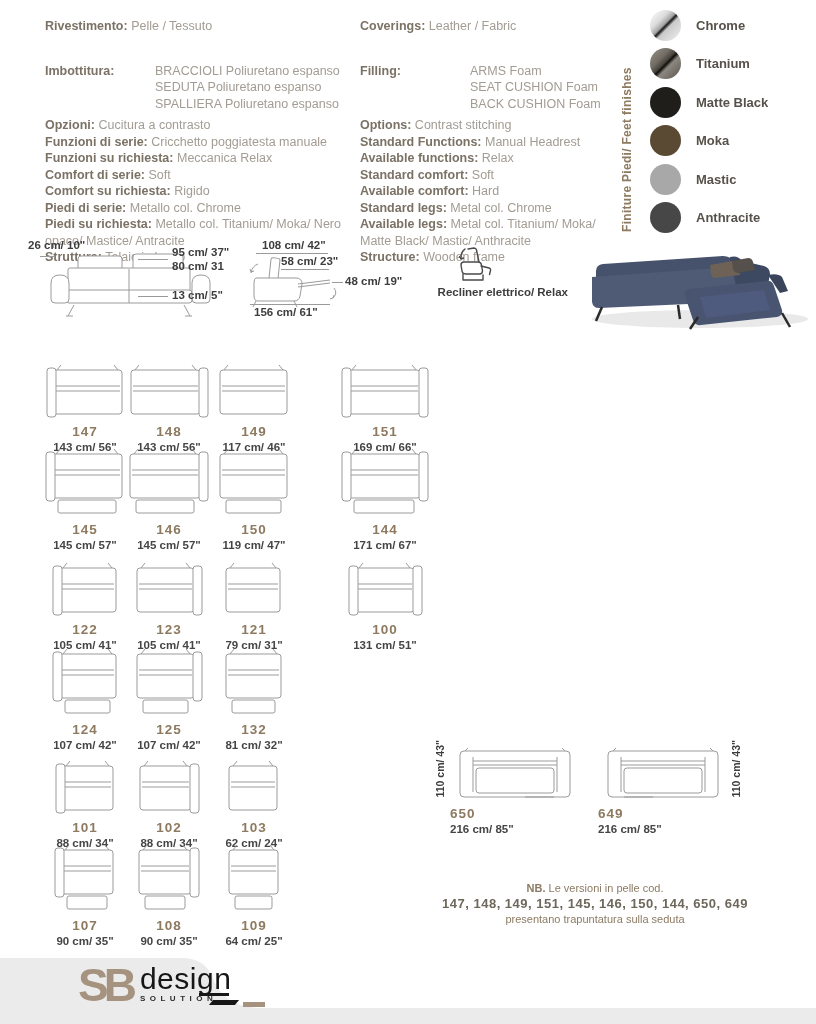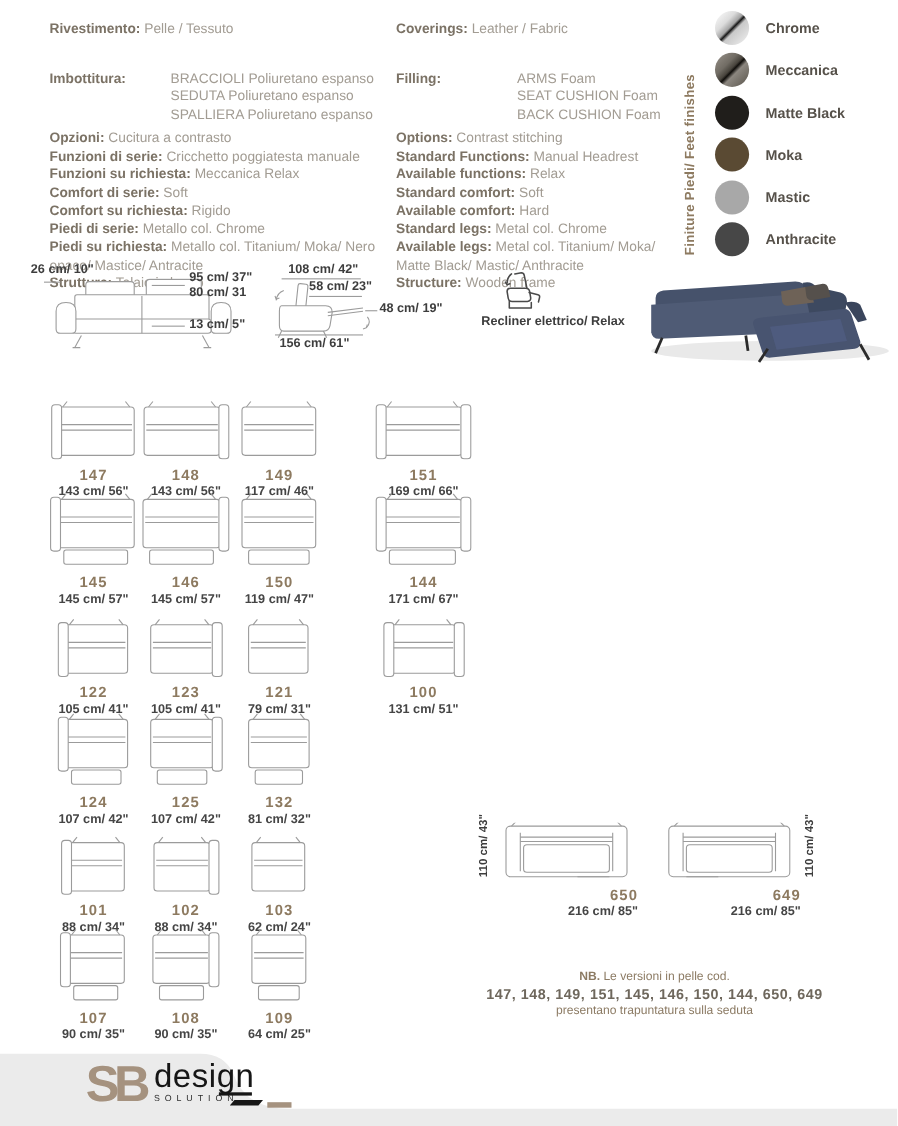--- a/index.html
+++ b/index.html
@@ -33,38 +33,38 @@
   #recliner-caption{position:absolute;left:408px;top:286px;width:160px;text-align:right;
       font-size:11.5px;font-weight:bold;color:#3d3d3d;}
   
   .mod-row{position:absolute;left:30px;width:450px;height:100px;}
   .mod-cell{position:absolute;top:0;width:110px;text-align:center;}
   .mod-diagram{height:70px;display:flex;align-items:flex-end;justify-content:center;}
   .mod-code{font-size:13.5px;font-weight:bold;color:#8d7a60;letter-spacing:1px;margin-top:6px;}
   .mod-dim{font-size:11.5px;font-weight:bold;color:#454545;margin-top:2px;}
   
   #wide-block{position:absolute;left:428px;top:740px;width:316px;height:100px;}
-  .wide-cell{position:absolute;top:0;width:130px;text-align:right;}
+  .wide-cell{position:absolute;top:0;width:130px;text-align:left;}
   .wide-diagram{height:60px;display:flex;align-items:flex-end;justify-content:center;}
   .wide-vdim{position:absolute;top:0;height:58px;display:flex;align-items:center;}
   .wide-vdim span{writing-mode:vertical-rl;transform:rotate(180deg);font-size:10.5px;
       font-weight:bold;color:#3d3d3d;white-space:nowrap;}
   
   #nb{position:absolute;left:420px;top:882px;width:350px;text-align:center;}
   #nb .nb1{font-size:11px;color:#8c7b64;}
   #nb .nb1 b{font-weight:bold;}
   #nb .nb2{font-size:13px;font-weight:bold;color:#6e675c;letter-spacing:.5px;margin-top:2px;}
   #nb .nb3{font-size:11px;color:#8c7b64;margin-top:2px;}
   
   #footer-band{position:absolute;left:0;top:954px;width:816px;height:70px;}
   #logo{position:absolute;left:78px;top:962px;display:flex;align-items:flex-start;}
   #logo-sb{font-size:46px;font-weight:bold;color:#a5927f;letter-spacing:-5px;line-height:46px;}
   #logo-right{margin-left:8px;position:relative;}
   #logo-design{font-size:30px;font-weight:normal;color:#161616;line-height:34px;letter-spacing:.5px;}
-  #logo-solution{font-size:8px;font-weight:normal;color:#2c2c2c;letter-spacing:4.5px;margin-top:-2px;}
+  #logo-solution{font-size:8px;font-weight:bold;color:#2c2c2c;letter-spacing:4.5px;margin-top:-2px;}
   #logo-underline{position:absolute;right:2px;top:31px;width:30px;height:2.5px;background:#161616;}
   #logo-slash{position:absolute;right:-6px;top:38px;width:26px;height:5px;background:#161616;transform:skewX(-40deg);}
   #logo-dash{position:absolute;right:-34px;top:40px;width:22px;height:5px;background:#a5927f;}
   .abs{position:absolute;}
 </style>
 </head>
 <body>
 
 <div id="page">
 
@@ -108,21 +108,21 @@
     </div>
 
   <div id="finishes-title">Finiture Piedi/ Feet finishes</div>
   <div id="finishes-list">
       <div class="finish-item">
         <div class="finish-swatch sw-chrome"></div>
         <div class="finish-label">Chrome</div>
       </div>
       <div class="finish-item">
         <div class="finish-swatch sw-titanium"></div>
-        <div class="finish-label">Meccanica</div>
+        <div class="finish-label">Titanium</div>
       </div>
       <div class="finish-item">
         <div class="finish-swatch" style="background: rgb(32, 30, 27);"></div>
         <div class="finish-label">Matte Black</div>
       </div>
       <div class="finish-item">
         <div class="finish-swatch" style="background: rgb(90, 74, 51);"></div>
         <div class="finish-label">Moka</div>
       </div>
       <div class="finish-item">

